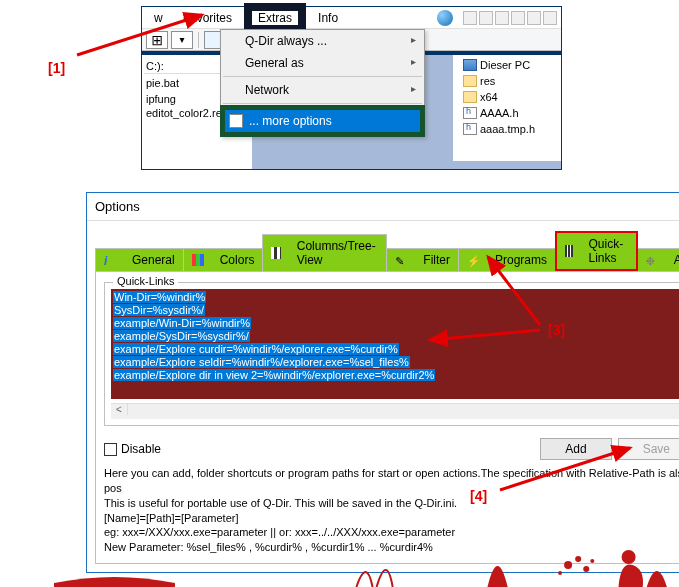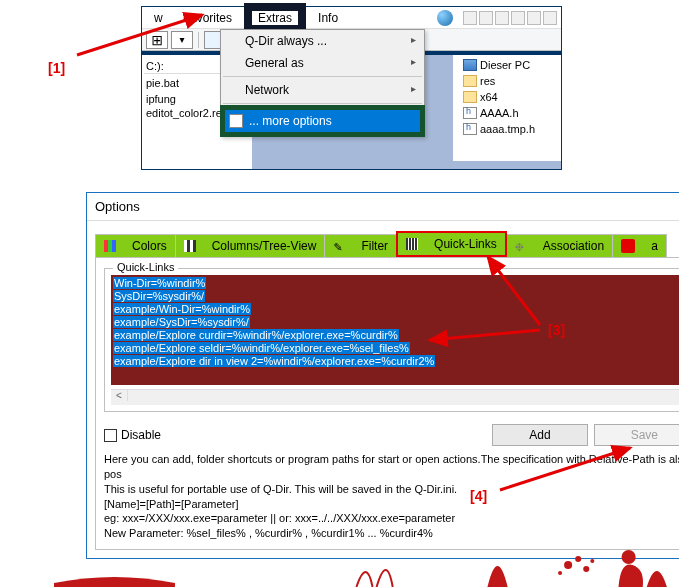--- a/index.html
+++ b/index.html
@@ -130,21 +130,21 @@
     }
     .scrollh::before {
       content:"<"; position:absolute; left:0; width:16px; text-align:center; font-size:10px; color:#666;
       border-right:1px solid #ddd;
     }
     .row2 { display:flex; align-items:center; justify-content:space-between; padding:4px 0; font-size:12px;gap:12px; }
     .chk { display:flex; align-items:center; gap:4px; }
     .chk .box { width:13px; height:13px; border:1px solid #333; background:#fff; }
     .btns { display:flex; gap:6px; }
     .wbtn {
-      padding:3px 36px; background:#e9e9e9; border:1px solid #adadad; font-size:12px; cursor:pointer;
+      padding:3px 24px; background:#e9e9e9; border:1px solid #adadad; font-size:12px; cursor:pointer;
     }
     .wbtn.disabled { color:#a0a0a0; background:#f3f3f3; }
     .help { font-size:11px; color:#000; line-height:1.35; padding:2px 0 0 0; }
 
     
     .grass {
       position:absolute; left:54px; bottom:0; right:0; height:40px;
     }
     .grass svg { width:100%; height:100%; }
 
@@ -239,30 +239,38 @@
 </svg>
 <div class="flag" style="left:48px; top:60px;">[1]</div>
 
 <div class="flag" style="left:373px; top:113px;">[2]</div>
 
 <div class="options">
   <div class="titlebar">Options</div>
 
   <div class="tabbar">
     <div class="tab">
+        <span class="tabico i"></span>
+        <span>General</span>
+      </div>
+    <div class="tab">
         <span class="tabico clr"></span>
         <span>Colors</span>
       </div>
     <div class="tab">
         <span class="tabico col"></span>
         <span>Columns/Tree-View</span>
       </div>
     <div class="tab">
         <span class="tabico flt"></span>
         <span>Filter</span>
+      </div>
+    <div class="tab">
+        <span class="tabico prg"></span>
+        <span>Programs</span>
       </div>
     <div class="tab active">
         <span class="tabico ql"></span>
         <span>Quick-Links</span>
       </div>
     <div class="tab">
         <span class="tabico asc"></span>
         <span>Association</span>
       </div>
     <div class="tab">

